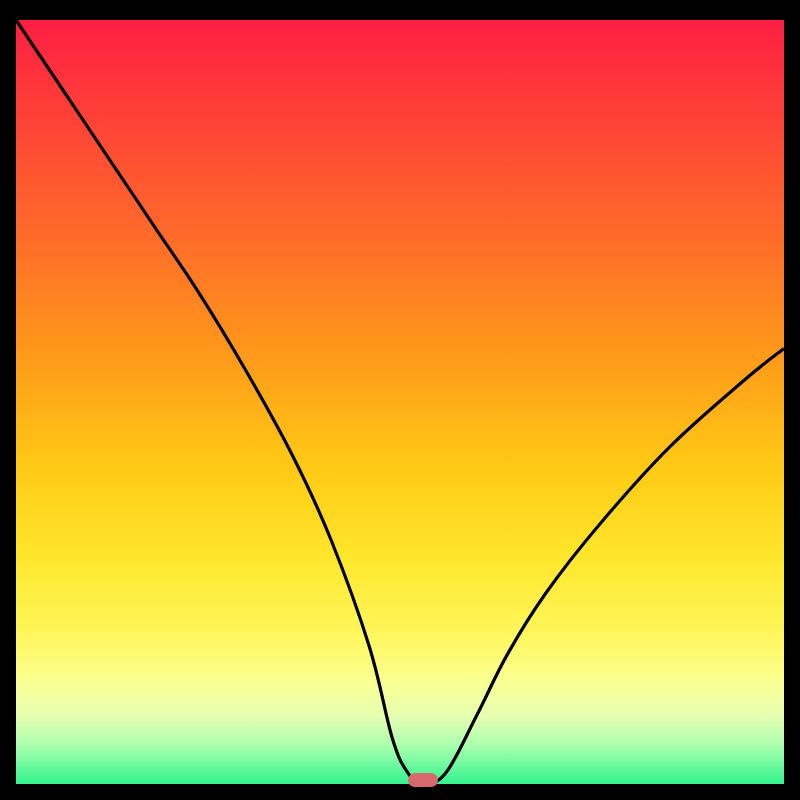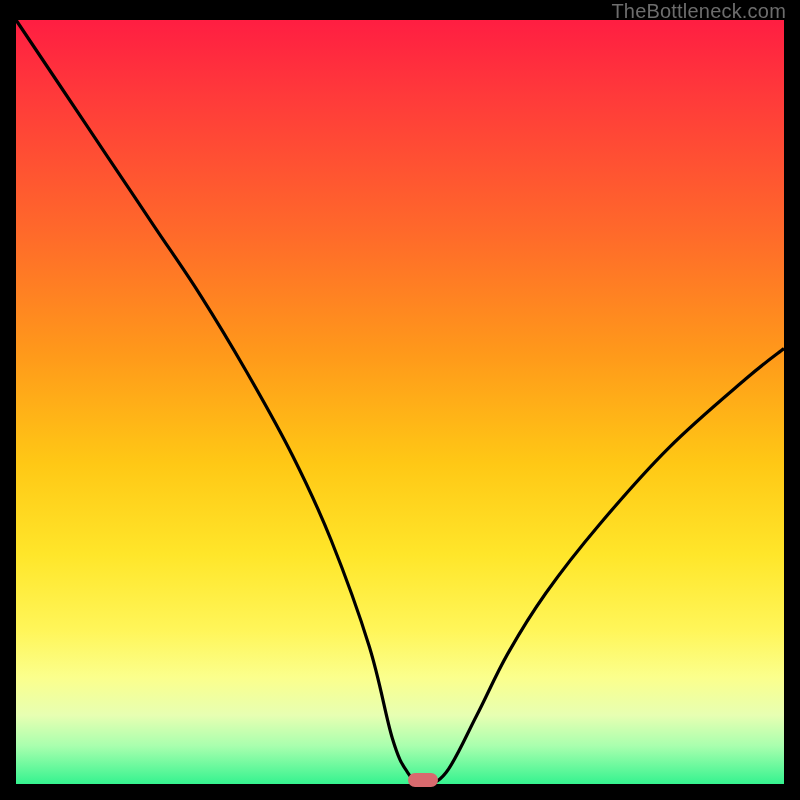--- a/index.html
+++ b/index.html
@@ -63,21 +63,20 @@
     height: 14px;
     background: #d86a6e;
     border-radius: 7px;
   }
 </style>
 </head>
 <body>
 
 <div class="frame">
 
-  <div class="watermark">TheBottleneck.com</div>
 
   <div class="plot-area">
 
     <svg class="curve" viewBox="0 0 768 764" preserveAspectRatio="none">
       <path id="curve-path" fill="none" stroke-width="3.2" stroke="#000000" d="M 0 0 C 8.2944 12.376799999999998, 29.4912 44.0064, 46.08 68.75999999999999 C 62.6688 93.51359999999998, 75.57119999999999 112.76639999999999, 92.16 137.51999999999998 C 108.7488 162.2736, 121.65120000000002 181.52639999999997, 138.24 206.27999999999997 C 154.8288 231.03359999999998, 167.7312 248.91119999999995, 184.32 275.03999999999996 C 200.90879999999999 301.1688, 213.81119999999999 322.5608, 230.39999999999998 351.44 C 246.98879999999997 380.3192, 261.2736 405.22560000000004, 276.48 435.48 C 291.68640000000005 465.7344, 301.056 485.14, 314.88 519.52 C 328.704 553.9, 342.22080000000005 590.7248000000001, 353.28000000000003 626.48 C 364.3392 662.2352, 369.408 695.4692, 376.32 718.16 C 383.23199999999997 740.8507999999999, 386.1504 744.2887999999999, 391.68 752.54 C 397.2096 760.7912, 400.12800000000004 764, 407.04 764 C 413.952 764, 420.4032 764.9168, 430.08000000000004 752.54 C 439.75680000000006 740.1632, 449.7408 716.5556, 460.79999999999995 695.24 C 471.85919999999993 673.9244, 479.0784 656.1232, 491.52 634.12 C 503.9616 612.1168, 513.3312 596.3784, 529.92 573 C 546.5088 549.6216, 561.5616000000001 530.3688, 583.6800000000001 504.24 C 605.7984 478.1112, 626.5344 453.9688, 652.8 427.84 C 679.0655999999999 401.71119999999996, 708.8639999999999 376.95759999999996, 729.5999999999999 359.08 C 750.3359999999999 341.2024, 761.088 334.0208, 768 328.52000000000004"></path>
     </svg>
 
     <div class="marker" id="marker" style="background: rgb(216, 106, 110); left: 392.04px; top: 753.18px;"></div>
 
   </div>

